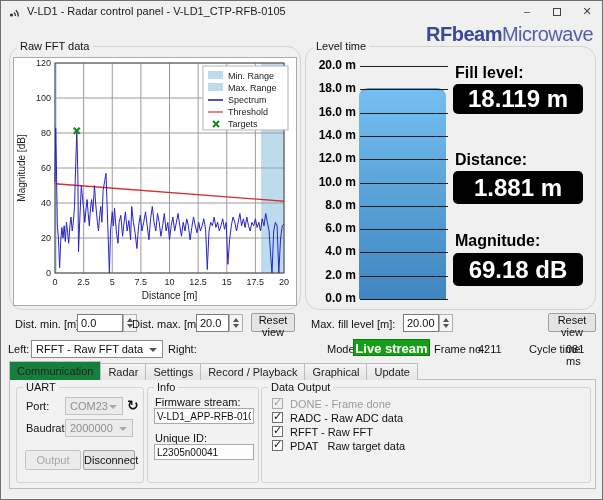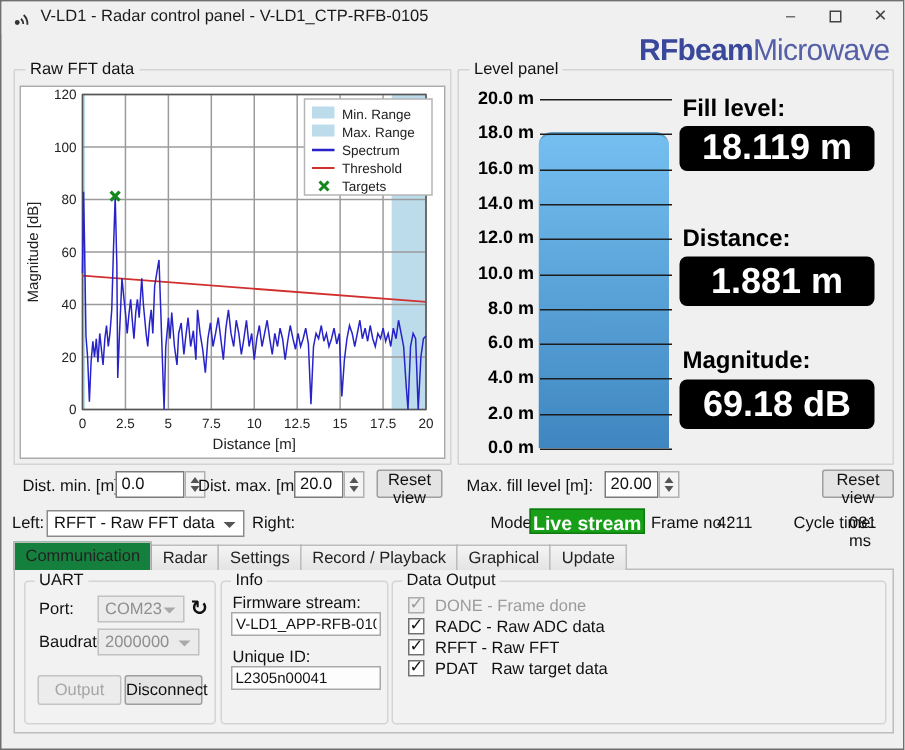--- a/index.html
+++ b/index.html
@@ -13,21 +13,21 @@
   .titlebar .app-icon{ position:absolute; left:7px; top:4px; width:14px; height:14px; }
   .titlebar .title{ position:absolute; left:26px; top:4px; font-size:11px; color:#1a1a1a; white-space:nowrap; }
   .winbtn{ position:absolute; top:0; width:30px; height:22px; text-align:center; line-height:20px; color:#444; font-size:11px; }
   .winbtn.min{ right:60px; } .winbtn.max{ right:30px; } .winbtn.close{ right:0; }
   .maxglyph{ display:inline-block; width:8px; height:8px; border:1px solid #444; vertical-align:middle; }
   
   .logo{ position:absolute; right:9px; top:22px; font-size:20px; letter-spacing:-0.5px; white-space:nowrap; }
   .logo .b{ font-weight:bold; color:#3a489b; }
   .logo .l{ font-weight:normal; color:#5560a8; }
   
-  .group{ position:absolute; border:1px solid #d4d4d4; border-radius:1px; }
+  .group{ position:absolute; border:1px solid #d4d4d4; border-radius:14px; }
   .group > .gtitle{ position:absolute; top:-7px; left:7px; background:#f0f0f0; padding:0 3px; font-size:11px; color:#111; white-space:nowrap; }
   #fft-group{ left:8px; top:45px; width:292px; height:264px; }
   #level-group{ left:304px; top:45px; width:291px; height:264px; }
   
   #chart-widget{ position:absolute; left:3px; top:10px; width:284px; height:249px; background:#fff; border:1px solid #ababab; }
   
   #gauge{ position:absolute; left:0; top:0; width:100%; height:100%; }
   .gtick-label{ position:absolute; width:46px; text-align:right; font-size:12px; font-weight:bold; color:#000; }
   .gtick-line{ position:absolute; height:1px; background:#1c1c1c; z-index:3; }
   #gauge-bar{ position:absolute; left:53px; width:87px; z-index:2;
@@ -153,21 +153,21 @@
           <text x="214" y="45" font-size="9" fill="#222">Spectrum</text>
           <line x1="194" y1="54" x2="209" y2="54" stroke="#d22f2f" stroke-width="1.2"></line>
           <text x="214" y="57" font-size="9" fill="#222">Threshold</text>
           <path d="M199 63 L205 69 M199 69 L205 63" stroke="#15881c" stroke-width="2"></path>
           <text x="214" y="69" font-size="9" fill="#222">Targets</text>
         </svg>
     </div>
   </div>
 
   <div class="group" id="level-group">
-    <span class="gtitle">Level panel</span>
+    <span class="gtitle">Level time</span>
     <div id="gauge">
       <div id="gauge-bar" style="top: 40.9136px; height: 211.086px; background: linear-gradient(rgb(116, 191, 240) 0%, rgb(63, 134, 192) 100%);"></div>
       <div id="gauge-ticks">
           <div class="gtick-label" style="left: 4px; top: 11px;">20.0 m</div>
           <div class="gtick-line" style="left: 54px; width: 88px; top: 19px;"></div>
           <div class="gtick-label" style="left: 4px; top: 34.3px;">18.0 m</div>
           <div class="gtick-line" style="left: 54px; width: 88px; top: 42.3px;"></div>
           <div class="gtick-label" style="left: 4px; top: 57.6px;">16.0 m</div>
           <div class="gtick-line" style="left: 54px; width: 88px; top: 65.6px;"></div>
           <div class="gtick-label" style="left: 4px; top: 80.9px;">14.0 m</div>

